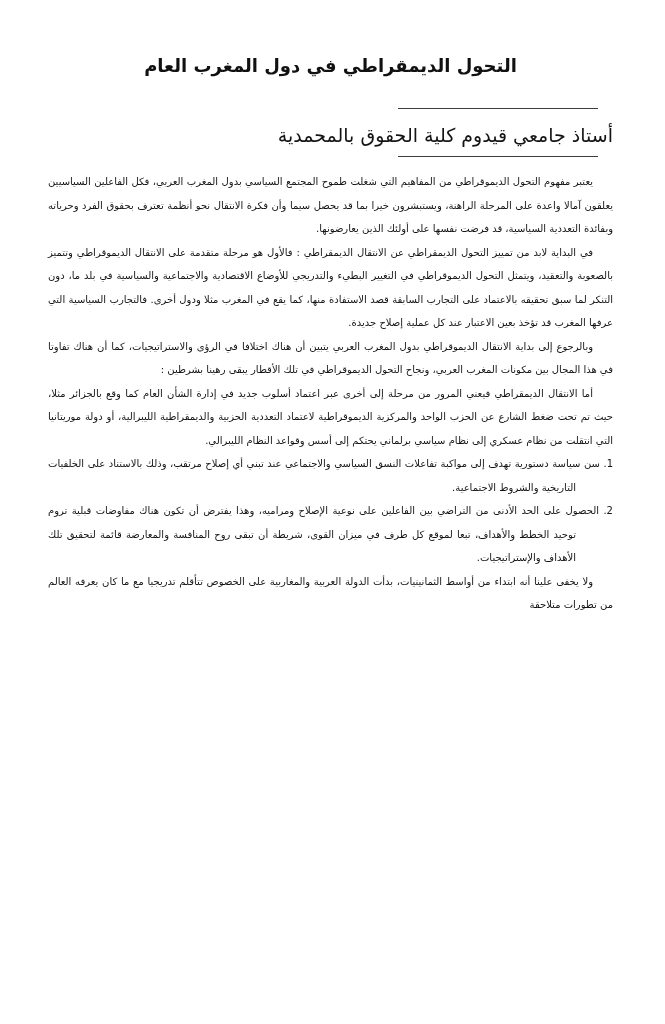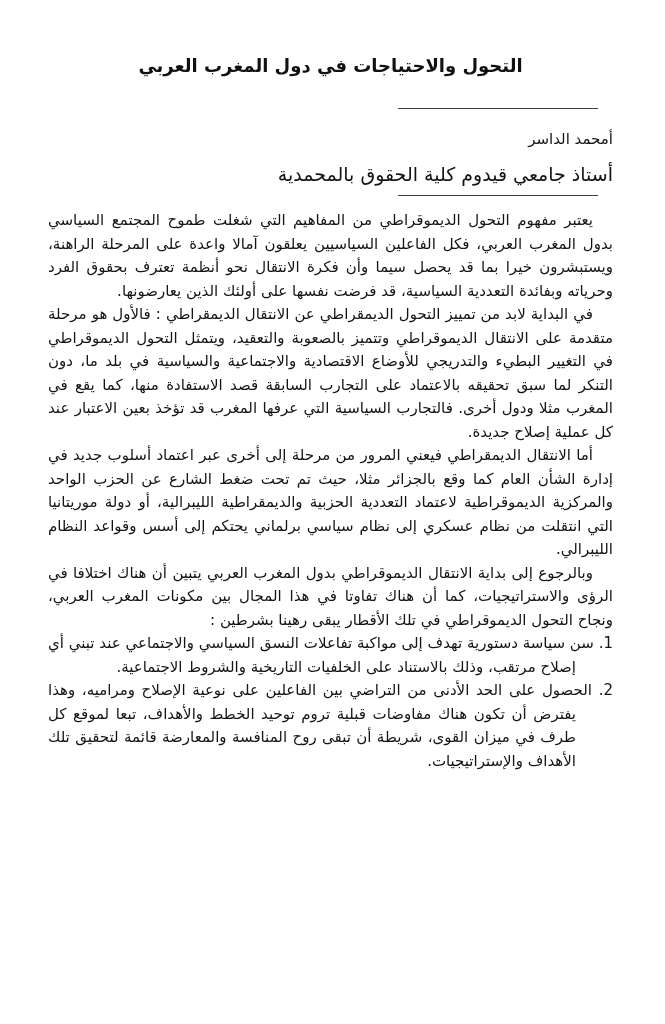--- a/index.html
+++ b/index.html
@@ -48,21 +48,21 @@
 
   .author-affiliation {
     margin: 15px 0 9px 0;
     text-align: right;
     font-size: 19px;
     line-height: 1.2;
   }
 
   .body-text {
     margin-top: 13px;
-    font-size: 15px;
+    font-size: 10px;
     line-height: 23.5px;
     text-align: justify;
   }
 
   .para {
     margin: 0;
     text-indent: 20px; 
   }
 
   .cond {
@@ -71,46 +71,46 @@
     text-indent: -37px;    
   }
 
   .cond .num { white-space: nowrap; }
 </style>
 </head>
 <body>
 
 <div class="page">
 
-  <h1 class="doc-title">التحول والاحتياجات في دول المغرب العربي</h1>
+  <h1 class="doc-title">التحول الديمقراطي في دول المغرب العام</h1>
 
   <div class="author-block">
     <div class="rule"></div>
-    <div class="author-name">أمحمد الداسر</div>
     <div class="author-affiliation">أستاذ جامعي قيدوم كلية الحقوق بالمحمدية</div>
     <div class="rule"></div>
   </div>
 
   <div class="body-text">
 
     <p class="para">يعتبر مفهوم التحول الديموقراطي من المفاهيم التي شغلت طموح المجتمع السياسي بدول المغرب العربي، فكل الفاعلين السياسيين يعلقون آمالا واعدة على المرحلة الراهنة، ويستبشرون خيرا بما قد يحصل سيما وأن فكرة الانتقال نحو أنظمة تعترف بحقوق الفرد وحرياته وبفائدة التعددية السياسية، قد فرضت نفسها على أولئك الذين يعارضونها.</p>
 
 
     <p class="para">في البداية لابد من تمييز التحول الديمقراطي عن الانتقال الديمقراطي : فالأول هو مرحلة متقدمة على الانتقال الديموقراطي وتتميز بالصعوبة والتعقيد، ويتمثل التحول الديموقراطي في التغيير البطيء والتدريجي للأوضاع الاقتصادية والاجتماعية والسياسية في بلد ما، دون التنكر لما سبق تحقيقه بالاعتماد على التجارب السابقة قصد الاستفادة منها، كما يقع في المغرب مثلا ودول أخرى. فالتجارب السياسية التي عرفها المغرب قد تؤخذ بعين الاعتبار عند كل عملية إصلاح جديدة.</p>
 
+    <p class="para">وبالرجوع إلى بداية الانتقال الديموقراطي بدول المغرب العربي يتبين أن هناك اختلافا في الرؤى والاستراتيجيات، كما أن هناك تفاوتا في هذا المجال بين مكونات المغرب العربي، ونجاح التحول الديموقراطي في تلك الأقطار يبقى رهينا بشرطين :</p>
+
     <p class="para">أما الانتقال الديمقراطي فيعني المرور من مرحلة إلى أخرى عبر اعتماد أسلوب جديد في إدارة الشأن العام كما وقع بالجزائر مثلا، حيث تم تحت ضغط الشارع عن الحزب الواحد والمركزية الديموقراطية لاعتماد التعددية الحزبية والديمقراطية الليبرالية، أو دولة موريتانيا التي انتقلت من نظام عسكري إلى نظام سياسي برلماني يحتكم إلى أسس وقواعد النظام الليبرالي.</p>
-
-    <p class="para">وبالرجوع إلى بداية الانتقال الديموقراطي بدول المغرب العربي يتبين أن هناك اختلافا في الرؤى والاستراتيجيات، كما أن هناك تفاوتا في هذا المجال بين مكونات المغرب العربي، ونجاح التحول الديموقراطي في تلك الأقطار يبقى رهينا بشرطين :</p>
 
     <div class="cond">
       <span class="num">1.</span>
       <span>سن سياسة دستورية تهدف إلى مواكبة تفاعلات النسق السياسي والاجتماعي عند تبني أي إصلاح مرتقب، وذلك بالاستناد على الخلفيات التاريخية والشروط الاجتماعية.</span>
     </div>
 
     <div class="cond">
       <span class="num">2.</span>
       <span>الحصول على الحد الأدنى من التراضي بين الفاعلين على نوعية الإصلاح ومراميه، وهذا يفترض أن تكون هناك مفاوضات قبلية تروم توحيد الخطط والأهداف، تبعا لموقع كل طرف في ميزان القوى، شريطة أن تبقى روح المنافسة والمعارضة قائمة لتحقيق تلك الأهداف والإستراتيجيات.</span>
     </div>
 
+    <p class="para">ولا يخفى علينا أنه ابتداء من أواسط الثمانينيات، بدأت الدولة العربية والمغاربية على الخصوص تتأقلم تدريجيا مع ما كان يعرفه العالم من تطورات متلاحقة</p>
 
   </div>
 
 </div>
 
 </body></html>

